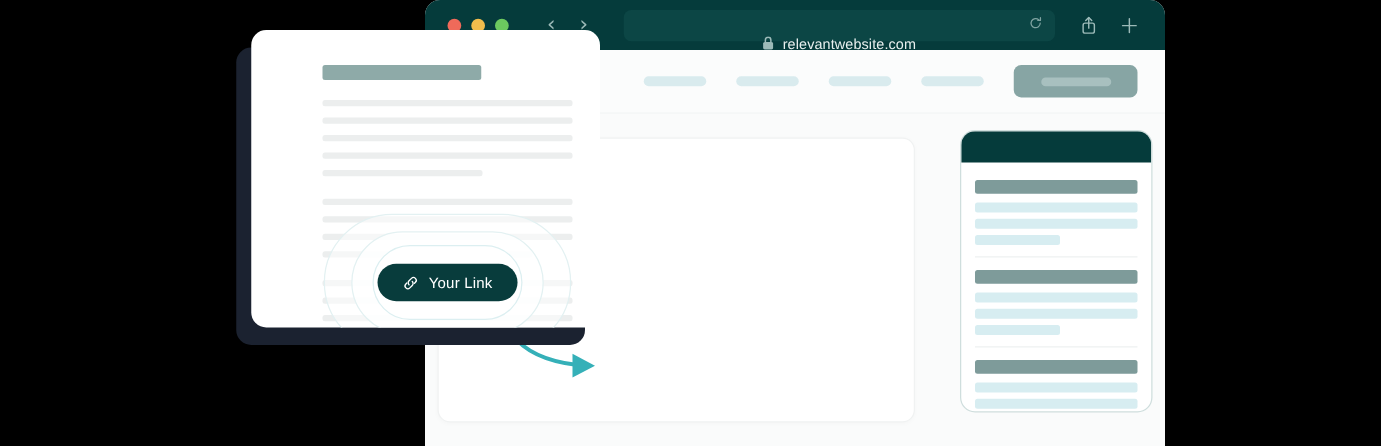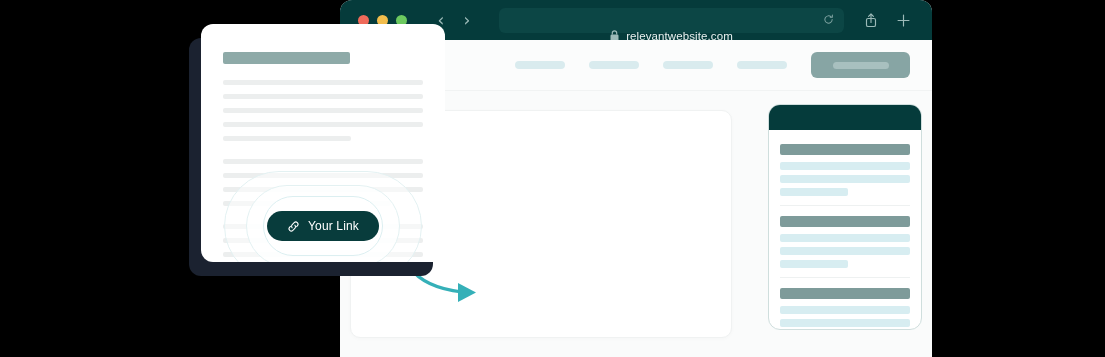--- a/index.html
+++ b/index.html
@@ -221,20 +221,21 @@
     position: absolute;
     left: 201px;
     top: 24px;
     width: 244px;
     height: 238px;
     background: #ffffff;
     border-radius: 12px;
     box-shadow: -12px 14px 0 0 #1b2230;
     z-index: 40;
     overflow: hidden;
+    padding-left: 35px;
   }
   #floating-card-inner {
     position: relative;
     width: 100%;
     height: 100%;
     padding: 28px 22px 0 22px;
     box-sizing: border-box;
   }
   #card-heading {
     width: 127px;

